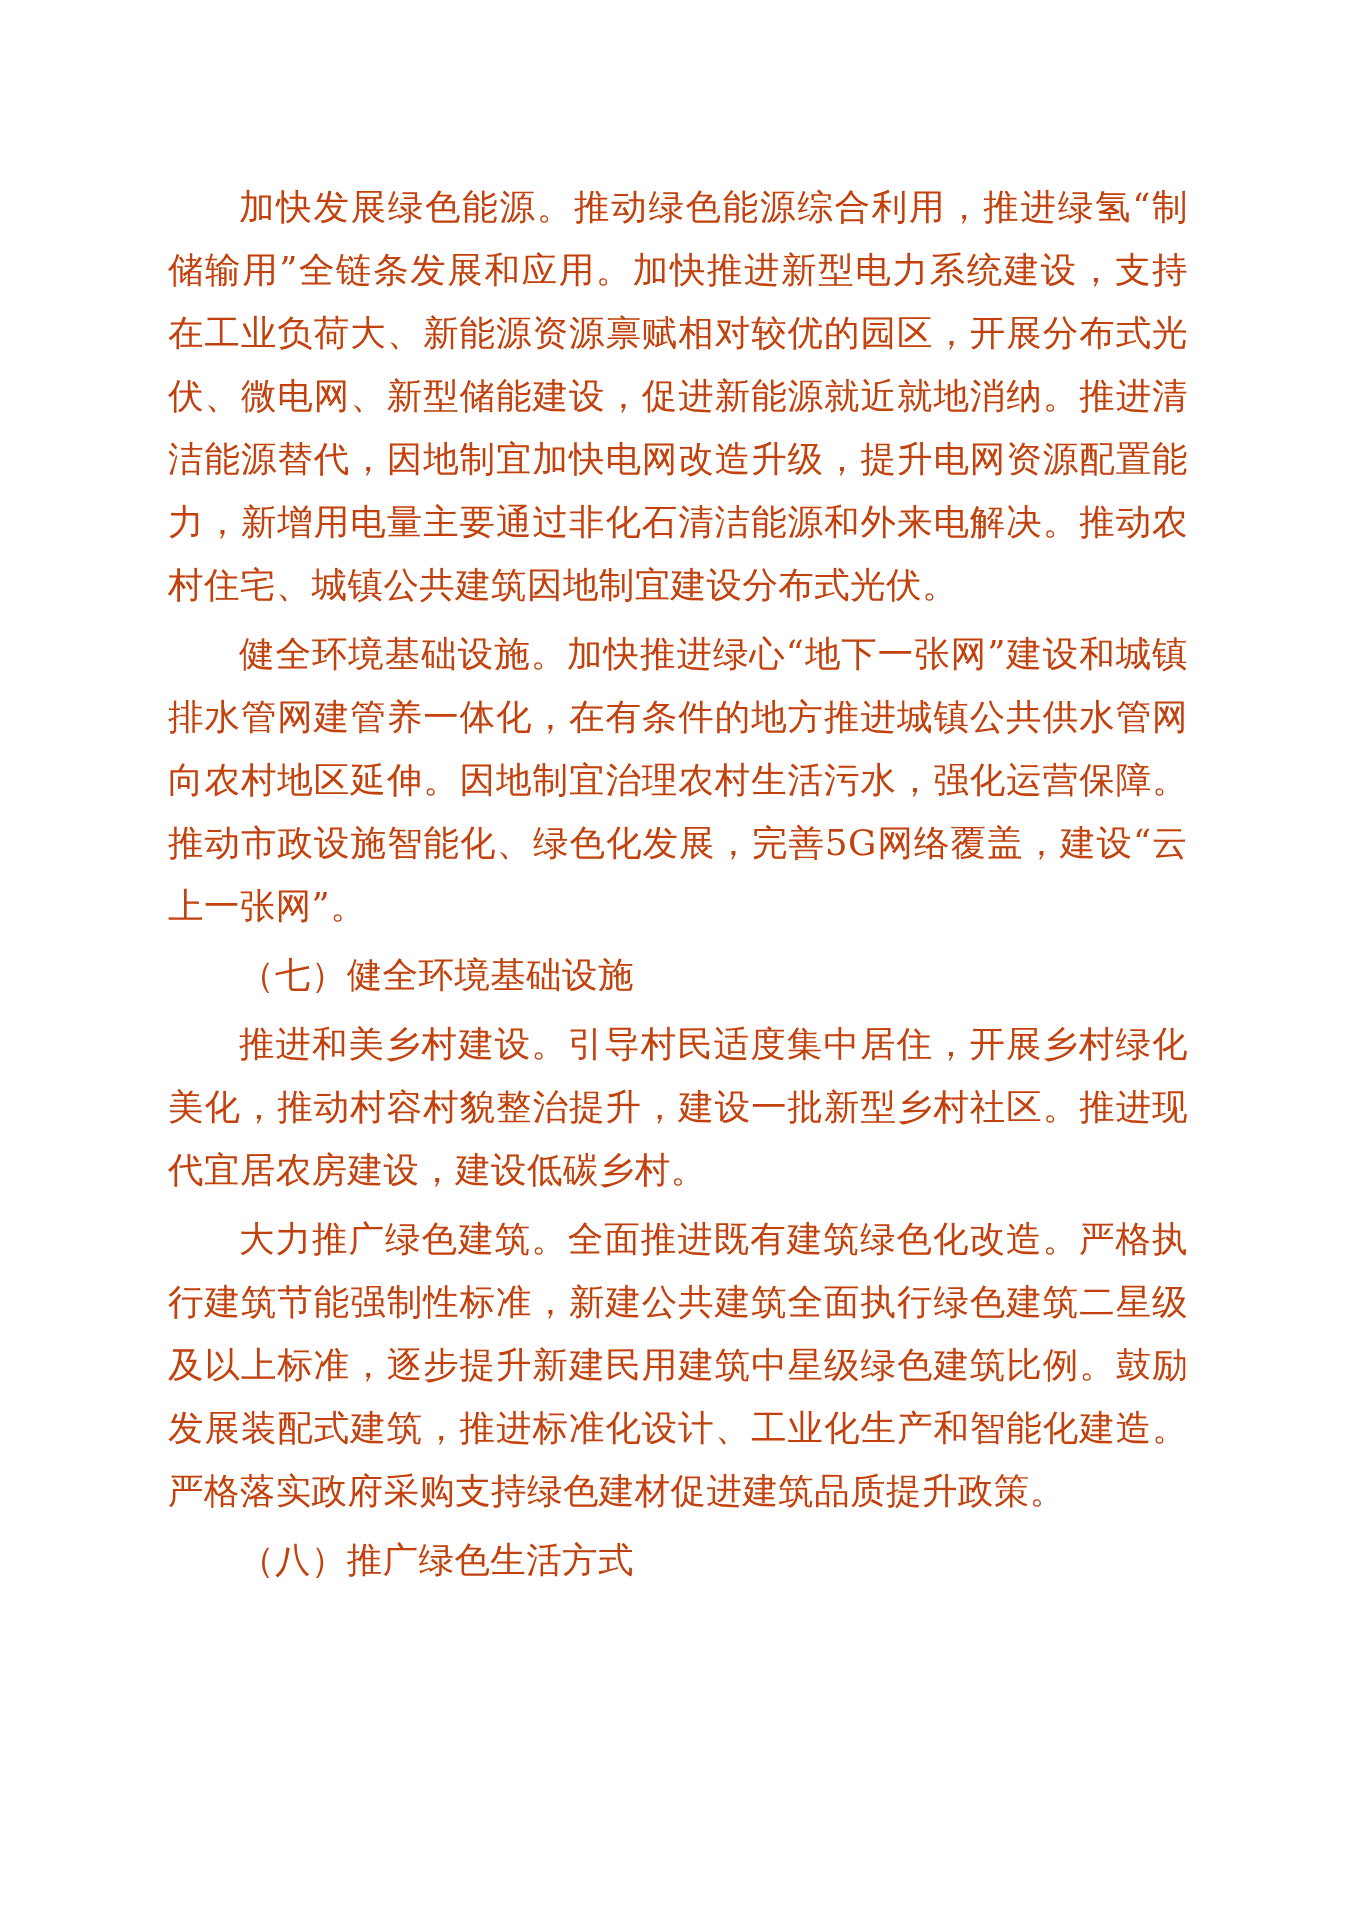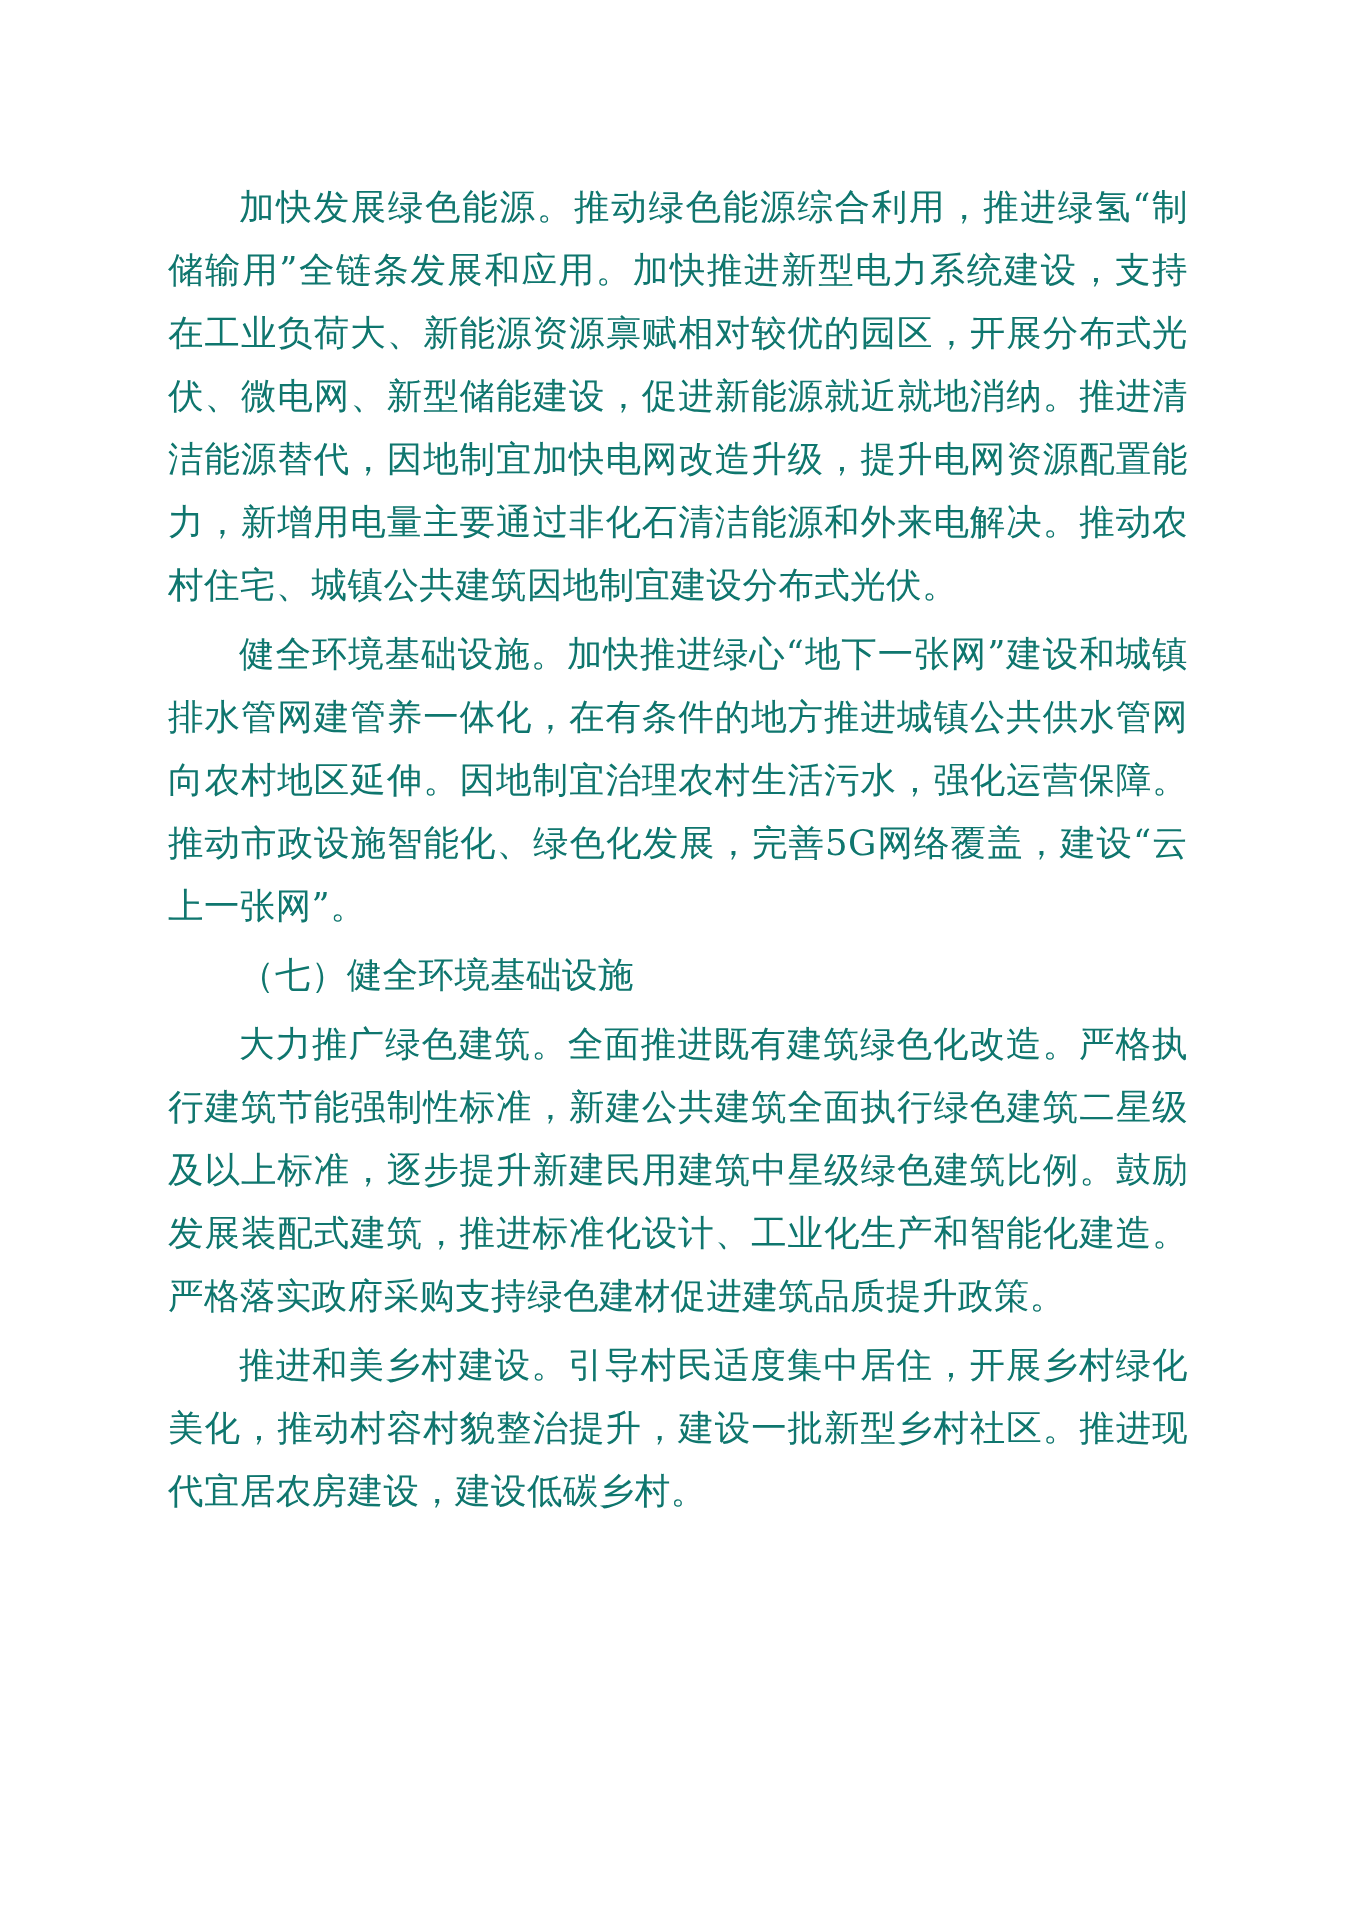--- a/index.html
+++ b/index.html
@@ -19,21 +19,21 @@
     position: absolute;
     left: 168px;
     top: 175px;
     width: 1020px;
   }
   p.para {
     margin: 0 0 6px 0;
     font-family: "DejaVu Serif", serif;
     font-size: 35.5px;
     line-height: 63px;
-    color: #0f766e;
+    color: #c2410c;
     text-align: justify;
     text-justify: inter-ideograph;
     text-indent: 2em;
     letter-spacing: 0.4px;
     font-weight: 400;
   }
   p.para.heading {
     text-indent: 2em;
     margin-bottom: 6px;
   }
@@ -42,16 +42,17 @@
   }
 </style>
 </head>
 <body>
 
 <div class="page">
   <div class="body-area">
     <p class="para">加快发展绿色能源。推动绿色能源综合利用，推进绿氢“制储输用”全链条发展和应用。加快推进新型电力系统建设，支持在工业负荷大、新能源资源禀赋相对较优的园区，开展分布式光伏、微电网、新型储能建设，促进新能源就近就地消纳。推进清洁能源替代，因地制宜加快电网改造升级，提升电网资源配置能力，新增用电量主要通过非化石清洁能源和外来电解决。推动农村住宅、城镇公共建筑因地制宜建设分布式光伏。</p>
     <p class="para">健全环境基础设施。加快推进绿心“地下一张网”建设和城镇排水管网建管养一体化，在有条件的地方推进城镇公共供水管网向农村地区延伸。因地制宜治理农村生活污水，强化运营保障。推动市政设施智能化、绿色化发展，完善5G网络覆盖，建设“云上一张网”。</p>
     <p class="para heading">（七）健全环境基础设施</p>
+    <p class="para">推进和美乡村建设。引导村民适度集中居住，开展乡村绿化美化，推动村容村貌整治提升，建设一批新型乡村社区。推进现代宜居农房建设，建设低碳乡村。</p>
     <p class="para">大力推广绿色建筑。全面推进既有建筑绿色化改造。严格执行建筑节能强制性标准，新建公共建筑全面执行绿色建筑二星级及以上标准，逐步提升新建民用建筑中星级绿色建筑比例。鼓励发展装配式建筑，推进标准化设计、工业化生产和智能化建造。严格落实政府采购支持绿色建材促进建筑品质提升政策。</p>
-    <p class="para">推进和美乡村建设。引导村民适度集中居住，开展乡村绿化美化，推动村容村貌整治提升，建设一批新型乡村社区。推进现代宜居农房建设，建设低碳乡村。</p>
+    <p class="para heading">（八）推广绿色生活方式</p>
   </div>
 </div>
 
 </body></html>

